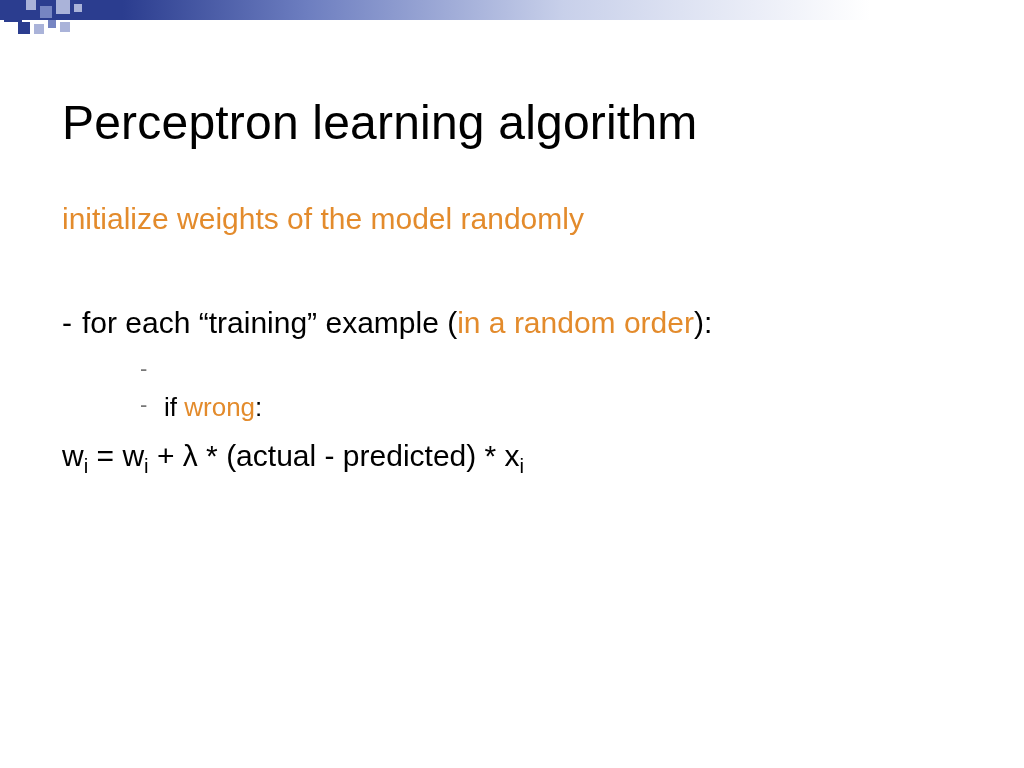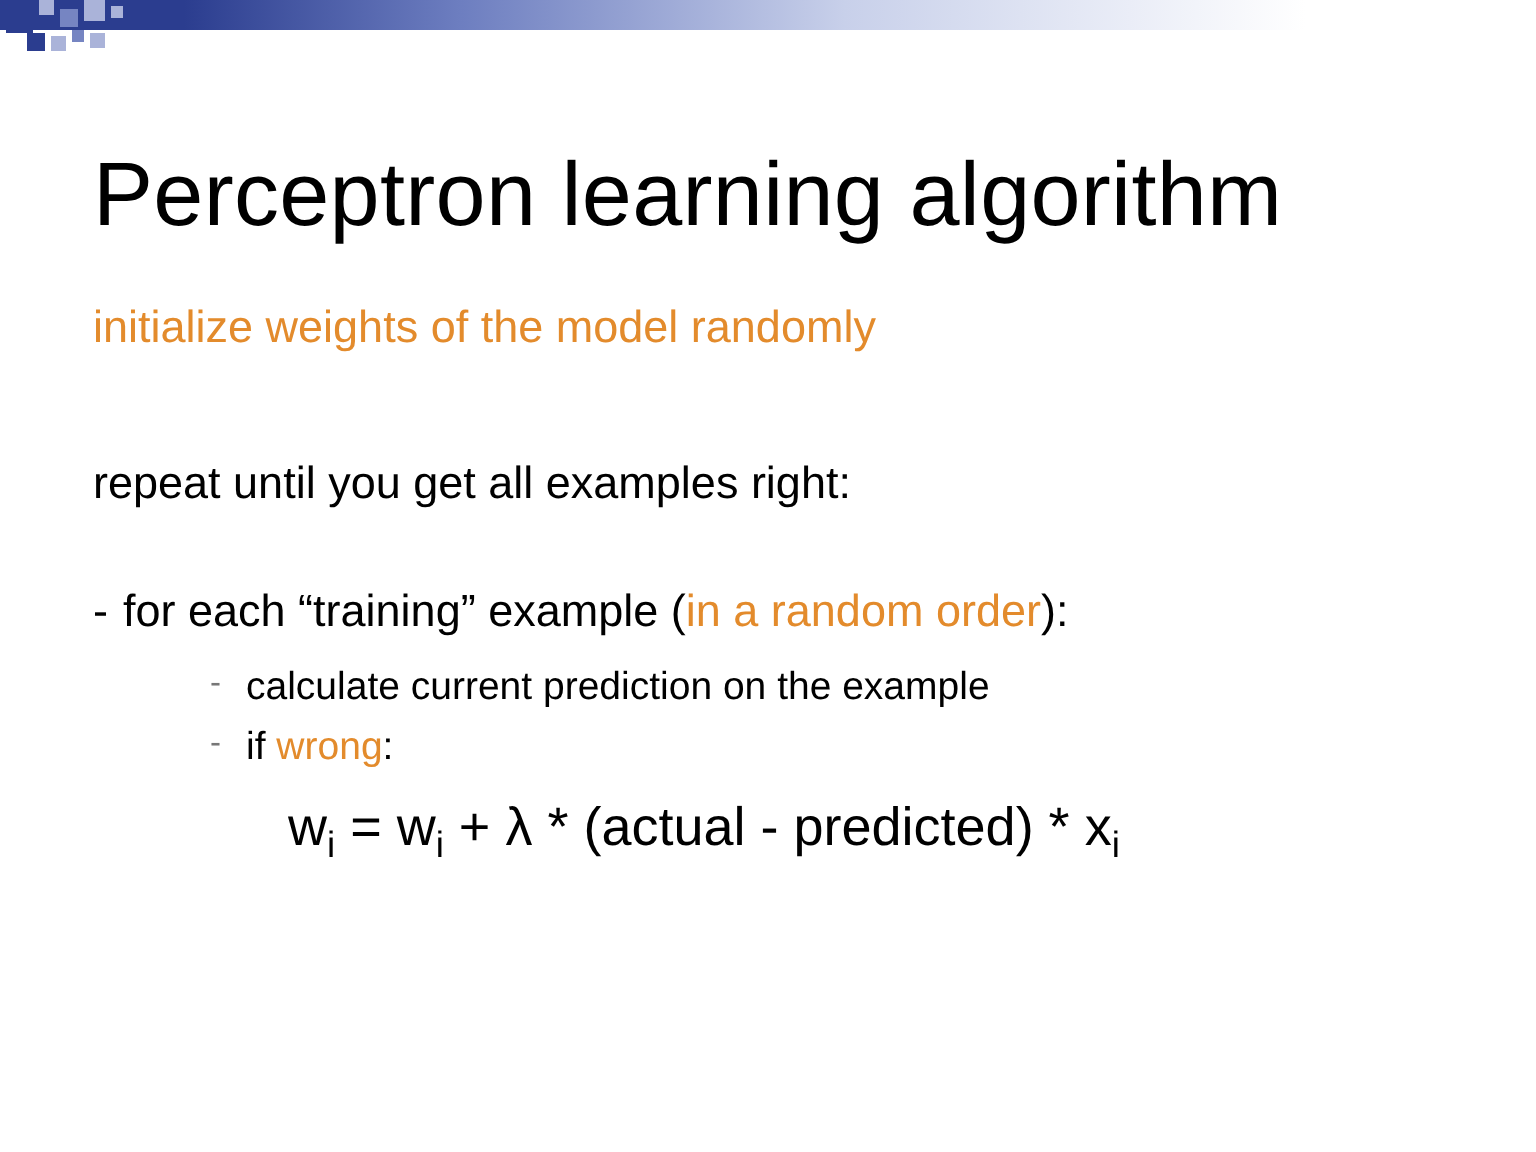--- a/index.html
+++ b/index.html
@@ -5,32 +5,32 @@
   * { margin: 0; padding: 0; box-sizing: border-box; }
   html, body { width: 1024px; height: 768px; background: #fff; font-family: Arial, Helvetica, sans-serif; color: #000; overflow: hidden; }
   .slide { position: relative; width: 1024px; height: 768px; }
   
   .topbar { position: absolute; top: 0; left: 0; width: 1024px; height: 40px; }
   .grad { position: absolute; top: 0; left: 0; height: 20px; width: 1024px;
           background: linear-gradient(to right, #2b3d8f 0%, #2b3d8f 12%, #6d7ec0 30%, #c8d0ea 55%, #ffffff 85%); }
   .sq { position: absolute; background: #2b3d8f; }
   .sq.light { background: #aab3d9; }
   .sq.mid { background: #7685c2; }
-  .title { position: absolute; left: 62px; top: 95px; font-size: 60px; font-weight: 400; letter-spacing: 0.2px; }
+  .title { position: absolute; left: 62px; top: 95px; font-size: 48px; font-weight: 400; letter-spacing: 0.2px; }
   .body { position: absolute; left: 62px; top: 200px; right: 40px; font-size: 30px; line-height: 1.25; }
   .orange { color: #e38b2c; }
   .orange-italic { color: #e38b2c; }
   .line1 { margin-bottom: 66px; }
   .line2 { margin-bottom: 48px; }
   .bullet-row { display: flex; align-items: flex-start; margin-bottom: 14px; }
   .dash { width: 20px; flex: 0 0 20px; text-align: left; }
   .sub-bullets { margin-left: 78px; font-size: 26px; margin-top: 10px; }
   .sub-bullets .bullet-row { margin-bottom: 8px; }
   .sub-bullets .dash { color: #777; font-size: 22px; width: 24px; flex: 0 0 24px; }
-  .formula { margin-left: 130px; margin-top: 14px; font-size: 36px; }
+  .formula { margin-top: 14px; font-size: 30px; }
   sub { font-size: 0.68em; vertical-align: sub; line-height: 0; }
 </style>
 </head>
 <body>
 
 <div class="slide">
 
   <div class="topbar">
     <div class="grad"></div>
     <div class="sq" style="left:4px; top:4px; width:18px; height:18px;"></div>
@@ -43,33 +43,31 @@
     <div class="sq light" style="left:60px; top:22px; width:10px; height:10px;"></div>
     <div class="sq light" style="left:74px; top:4px; width:8px; height:8px;"></div>
   </div>
 
   <div class="title">Perceptron learning algorithm</div>
 
   <div class="body">
 
     <div class="line1 orange">initialize weights of the model randomly</div>
 
-    <div class="line2">repeat until you get all examples right:</div>
 
     <div class="bullet-row">
       <div class="dash">-</div>
       <div>
         <span>for each “training” example (</span><span class="orange-italic">in a random order</span><span>):</span>
       </div>
     </div>
 
     <div class="sub-bullets">
       <div class="bullet-row">
         <div class="dash">-</div>
-        <div>calculate current prediction on the example</div>
       </div>
       <div class="bullet-row">
         <div class="dash">-</div>
         <div>
           <span>if </span><span class="orange-italic">wrong</span><span>:</span>
         </div>
       </div>
     </div>
 
     <div class="formula">

